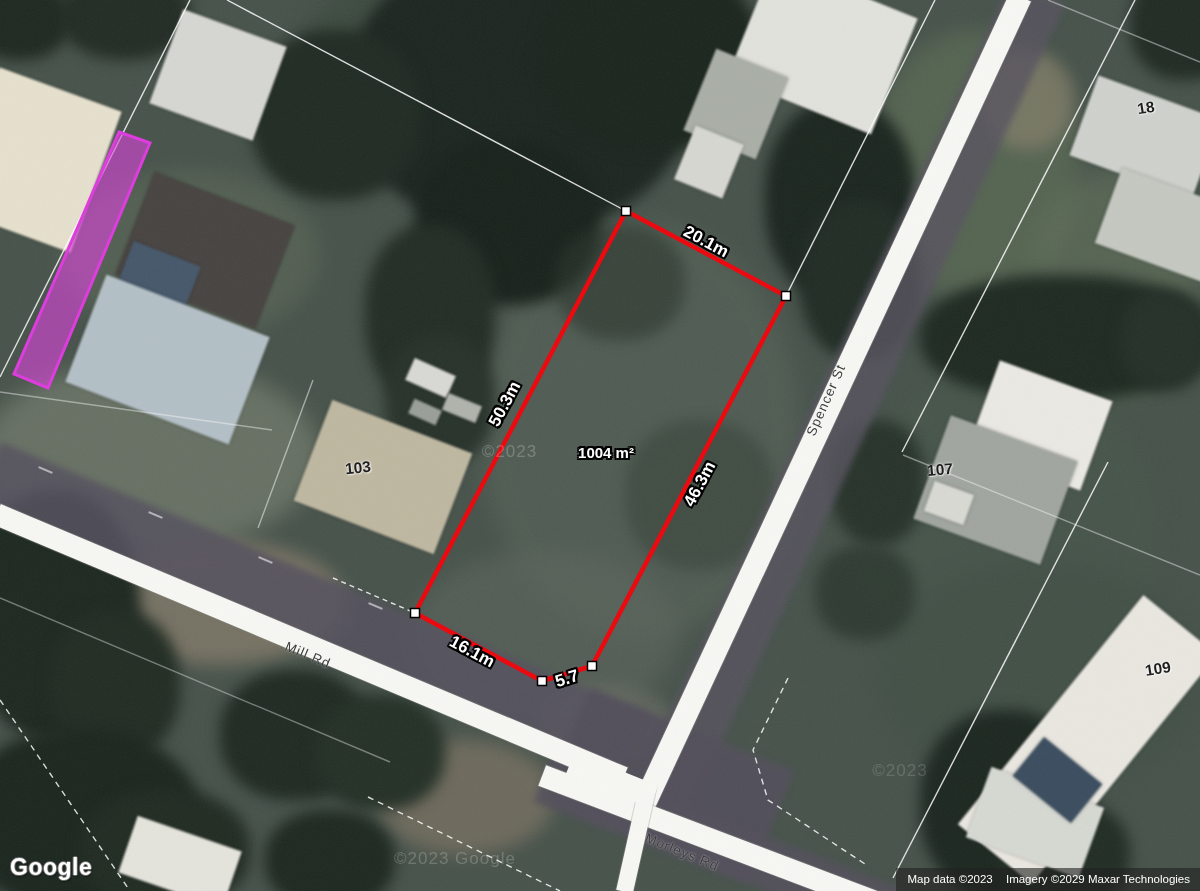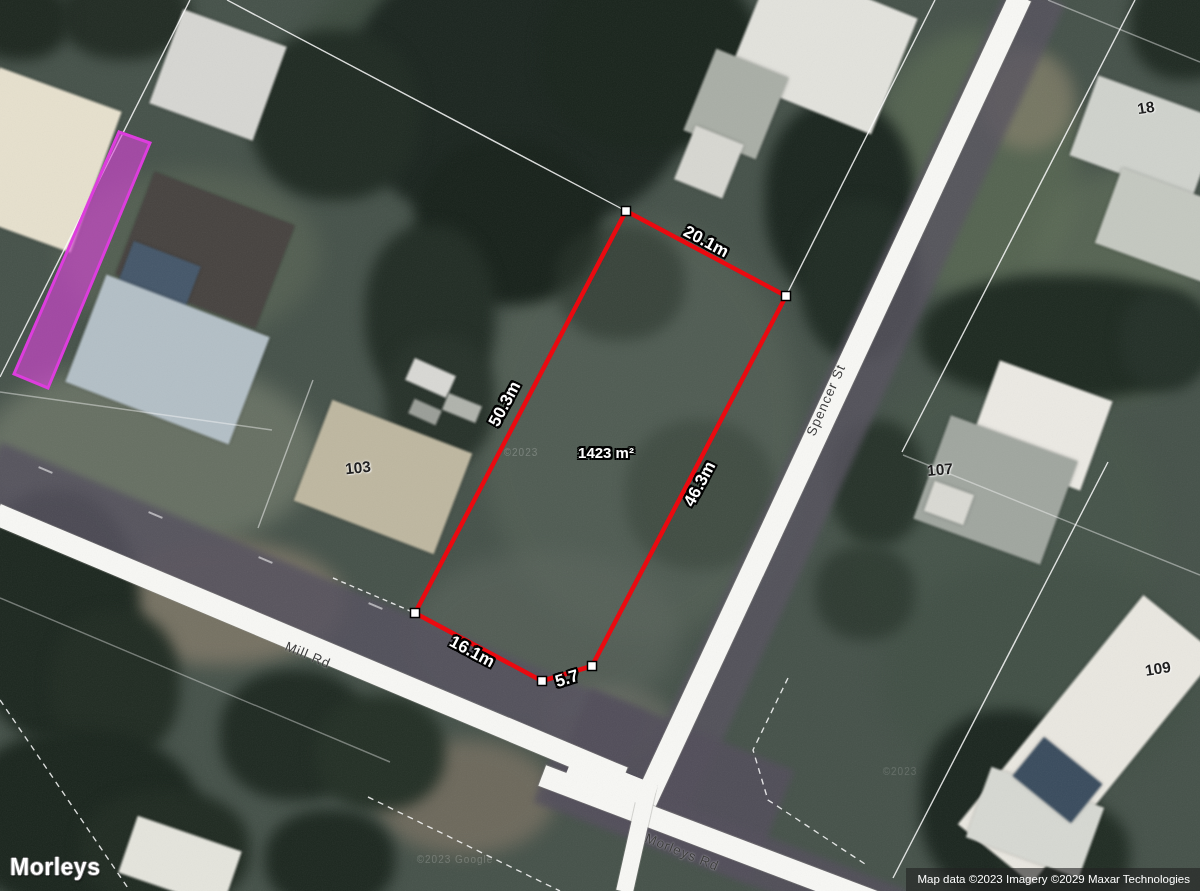--- a/index.html
+++ b/index.html
@@ -18,26 +18,26 @@
   
   .roadlbl{color:#3d3d3d;font-size:13.5px;letter-spacing:1px;white-space:nowrap;
            text-shadow:0 0 2px rgba(255,255,255,.65);}
   .meas{color:#fff;font-weight:bold;font-size:17px;white-space:nowrap;
         text-shadow:-2px -2px 0 #000,2px -2px 0 #000,-2px 2px 0 #000,2px 2px 0 #000,
         -2px 0 0 #000,2px 0 0 #000,0 -2px 0 #000,0 2px 0 #000;}
   .area{font-size:15px;}
   .hn{color:#1f1f1f;font-weight:bold;font-size:15.5px;white-space:nowrap;
       text-shadow:0 0 2px rgba(255,255,255,.85),0 0 4px rgba(255,255,255,.55),
       1px 1px 1px rgba(255,255,255,.5);}
-  .wm{color:rgba(255,255,255,.22);font-size:10px;white-space:nowrap;letter-spacing:1px;}
+  .wm{color:rgba(255,255,255,.22);font-size:17px;white-space:nowrap;letter-spacing:1px;}
   #glogo{left:10px;top:854px;color:#fff;font-size:23px;font-weight:bold;letter-spacing:.5px;
          text-shadow:-1px 0 0 #6c6c6c,1px 0 0 #6c6c6c,0 -1px 0 #6c6c6c,0 1px 0 #6c6c6c,1px 2px 2px rgba(0,0,0,.4);}
   #attrib{right:0;top:868px;height:23px;background:rgba(34,34,34,.6);color:#fff;
           font-size:11.5px;line-height:23px;padding:0 10px 0 12px;white-space:nowrap;}
-  #attrib span{position:static;}
+  #attrib span{position:static;margin-right:10px;}
   #attrib span:last-child{margin-right:0;}
   .ctr{transform-origin:center;}
 </style>
 </head>
 <body>
 
 <div id="stage">
 
   <div class="patch" style="left:480px;top:220px;width:320px;height:420px;background:#525e54;opacity:.9;"></div>
   <div class="patch" style="left:-20px;top:360px;width:340px;height:190px;background:#6d7668;opacity:.85;"></div>
@@ -160,30 +160,30 @@
 
   <div class="roadlbl ctr" style="left:826px;top:400px;transform:translate(-50%,-50%) rotate(-66deg);">Spencer St</div>
   <div class="roadlbl ctr" style="left:308px;top:655px;transform:translate(-50%,-50%) rotate(23deg);">Mill Rd</div>
   <div class="roadlbl ctr" style="left:682px;top:852px;transform:translate(-50%,-50%) rotate(22deg);">Morleys Rd</div>
 
   <div class="meas ctr" style="left:706px;top:242px;transform:translate(-50%,-50%) rotate(28deg);">20.1m</div>
   <div class="meas ctr" style="left:505px;top:404px;transform:translate(-50%,-50%) rotate(-62deg);">50.3m</div>
   <div class="meas ctr" style="left:700px;top:484px;transform:translate(-50%,-50%) rotate(-62deg);">46.3m</div>
   <div class="meas ctr" style="left:472px;top:652px;transform:translate(-50%,-50%) rotate(28deg);">16.1m</div>
   <div class="meas ctr" style="left:567px;top:679px;transform:translate(-50%,-50%) rotate(-17deg);">5.7</div>
-  <div class="meas area ctr" style="left:606px;top:452px;transform:translate(-50%,-50%);">1423 m²</div>
+  <div class="meas area ctr" style="left:606px;top:452px;transform:translate(-50%,-50%);">1004 m²</div>
 
   <div class="hn ctr" style="left:1146px;top:108px;transform:translate(-50%,-50%) rotate(-9deg);">18</div>
   <div class="hn ctr" style="left:358px;top:468px;transform:translate(-50%,-50%) rotate(-6deg);">103</div>
   <div class="hn ctr" style="left:940px;top:470px;transform:translate(-50%,-50%) rotate(-5deg);">107</div>
   <div class="hn ctr" style="left:1158px;top:669px;transform:translate(-50%,-50%) rotate(-9deg);">109</div>
 
   <div class="wm ctr" style="left:540px;top:452px;transform:translate(-105%,-50%);">©2023</div>
   <div class="wm ctr" style="left:455px;top:859px;transform:translate(-50%,-50%);opacity:.9;">©2023 Google</div>
   <div class="wm ctr" style="left:900px;top:771px;transform:translate(-50%,-50%);opacity:.7;">©2023</div>
 
-  <div id="glogo">Morleys</div>
+  <div id="glogo">Google</div>
   <div id="attrib">
     <span>Map data ©2023</span>
     <span>Imagery ©2029 Maxar Technologies</span>
   </div>
 
 </div>
 
 </body></html>

